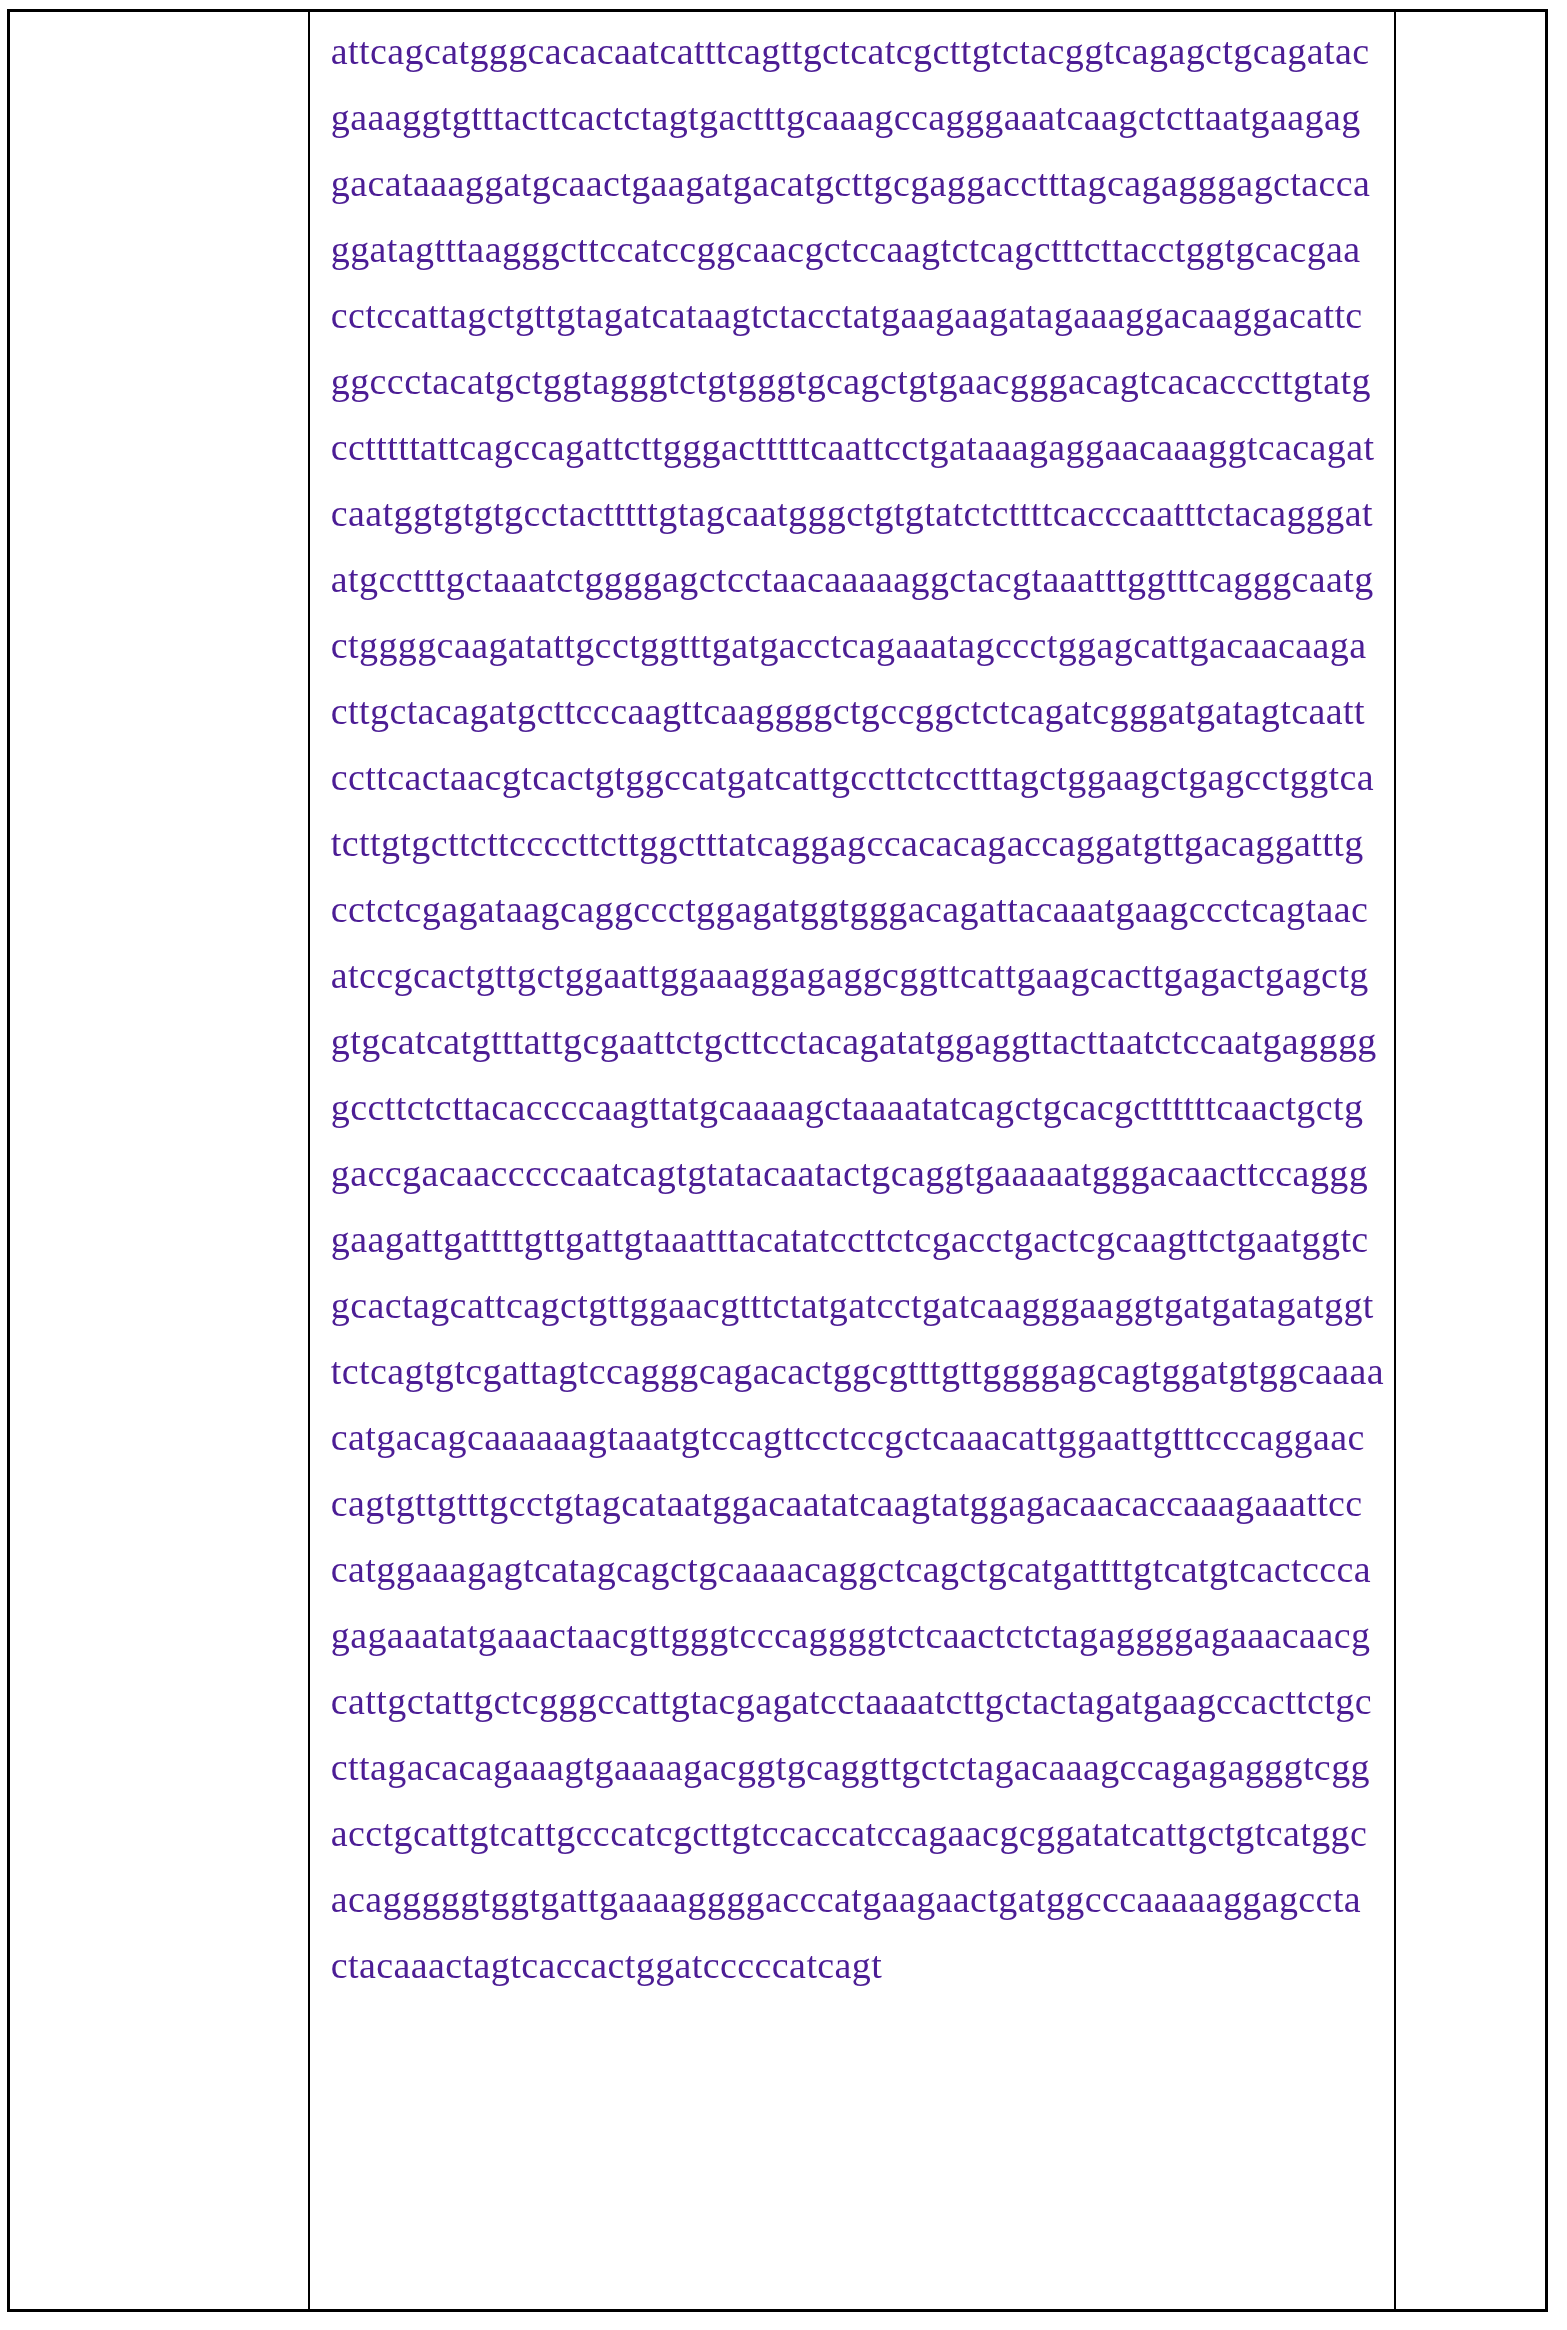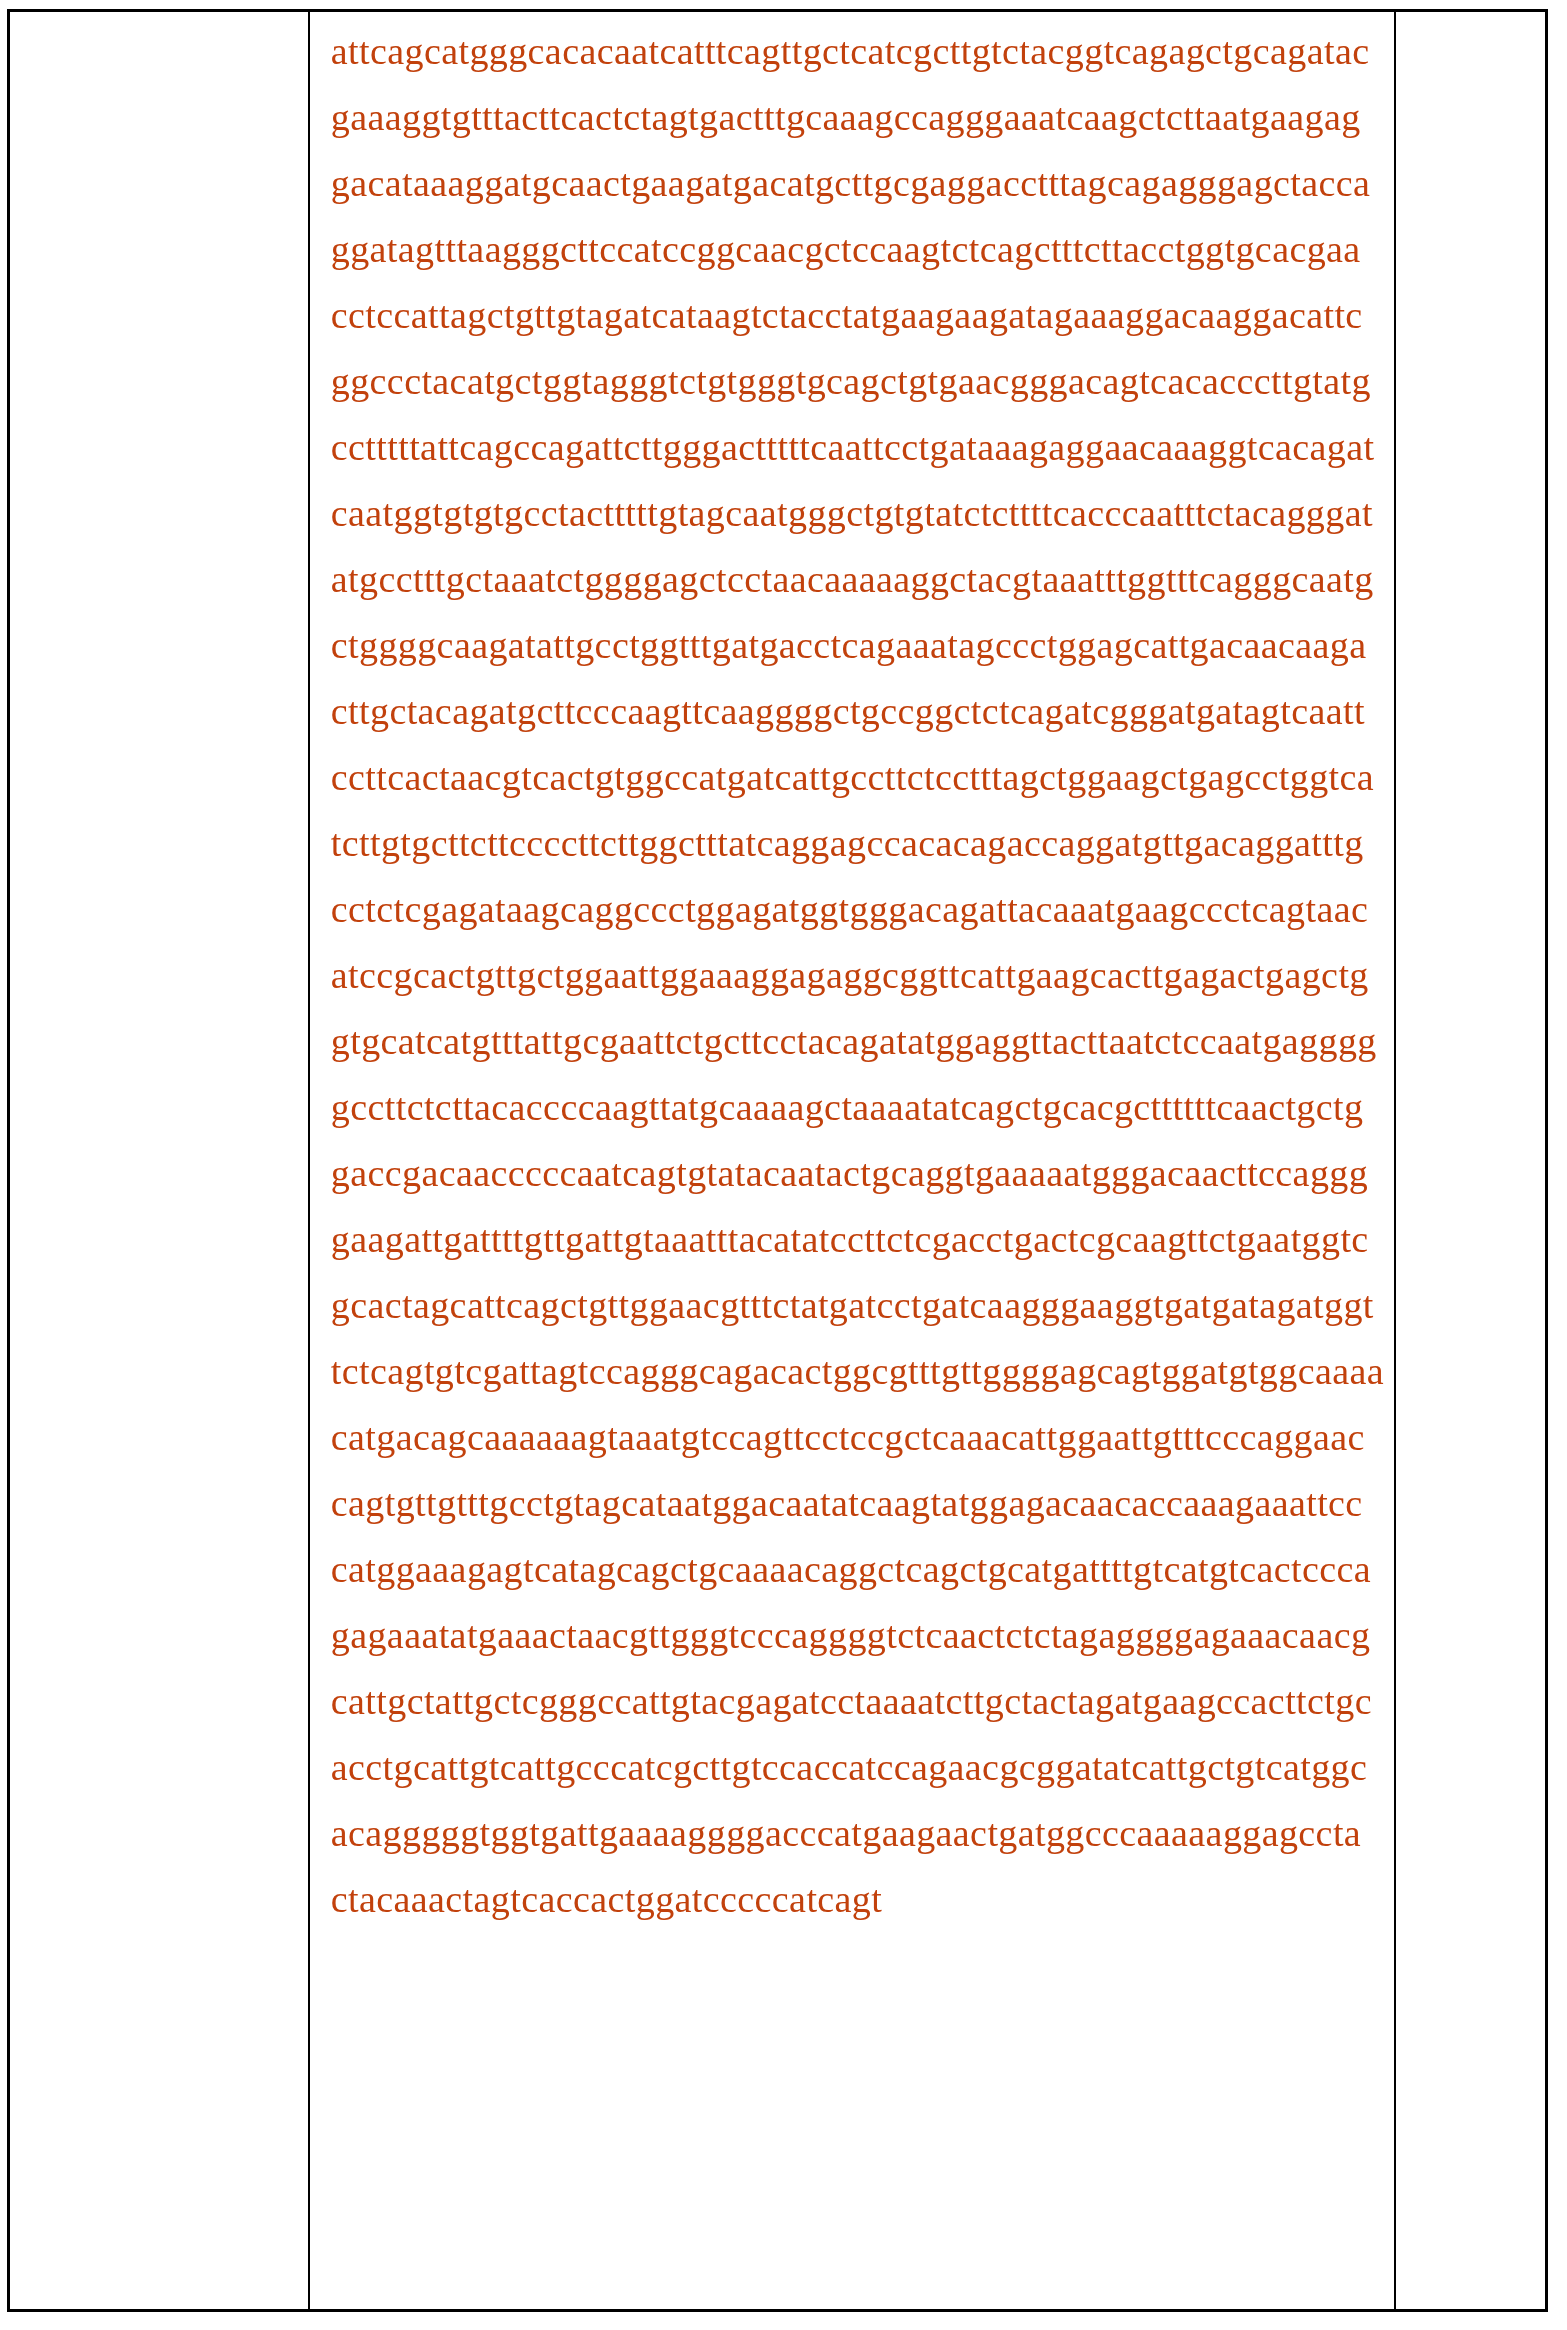--- a/index.html
+++ b/index.html
@@ -41,21 +41,21 @@
     padding: 6.8px 8.5px 0 21px;
   }
   .cell-right {
     flex: 1;
   }
   .seq-line {
     font-size: 38px;
     line-height: 66px;
     white-space: nowrap;
     letter-spacing: 0.4px;
-    color: #c2410c;
+    color: #4c1d95;
   }
 </style>
 </head>
 <body>
 
 <div class="page">
   <div class="seq-table">
     <div class="cell cell-left"></div>
     <div class="cell cell-mid">
       <div class="lines">
@@ -78,20 +78,21 @@
           <div class="seq-line">gccttctcttacaccccaagttatgcaaaagctaaaatatcagctgcacgcttttttcaactgctg</div>
           <div class="seq-line">gaccgacaacccccaatcagtgtatacaatactgcaggtgaaaaatgggacaacttccaggg</div>
           <div class="seq-line">gaagattgattttgttgattgtaaatttacatatccttctcgacctgactcgcaagttctgaatggtc</div>
           <div class="seq-line">gcactagcattcagctgttggaacgtttctatgatcctgatcaagggaaggtgatgatagatggt</div>
           <div class="seq-line">tctcagtgtcgattagtccagggcagacactggcgtttgttggggagcagtggatgtggcaaaa</div>
           <div class="seq-line">catgacagcaaaaaagtaaatgtccagttcctccgctcaaacattggaattgtttcccaggaac</div>
           <div class="seq-line">cagtgttgtttgcctgtagcataatggacaatatcaagtatggagacaacaccaaagaaattcc</div>
           <div class="seq-line">catggaaagagtcatagcagctgcaaaacaggctcagctgcatgattttgtcatgtcactccca</div>
           <div class="seq-line">gagaaatatgaaactaacgttgggtcccaggggtctcaactctctagaggggagaaacaacg</div>
           <div class="seq-line">cattgctattgctcgggccattgtacgagatcctaaaatcttgctactagatgaagccacttctgc</div>
+          <div class="seq-line">cttagacacagaaagtgaaaagacggtgcaggttgctctagacaaagccagagagggtcgg</div>
           <div class="seq-line">acctgcattgtcattgcccatcgcttgtccaccatccagaacgcggatatcattgctgtcatggc</div>
           <div class="seq-line">acagggggtggtgattgaaaaggggacccatgaagaactgatggcccaaaaaggagccta</div>
           <div class="seq-line">ctacaaactagtcaccactggatcccccatcagt</div>
         </div>
     </div>
     <div class="cell cell-right"></div>
   </div>
 </div>
 
 

